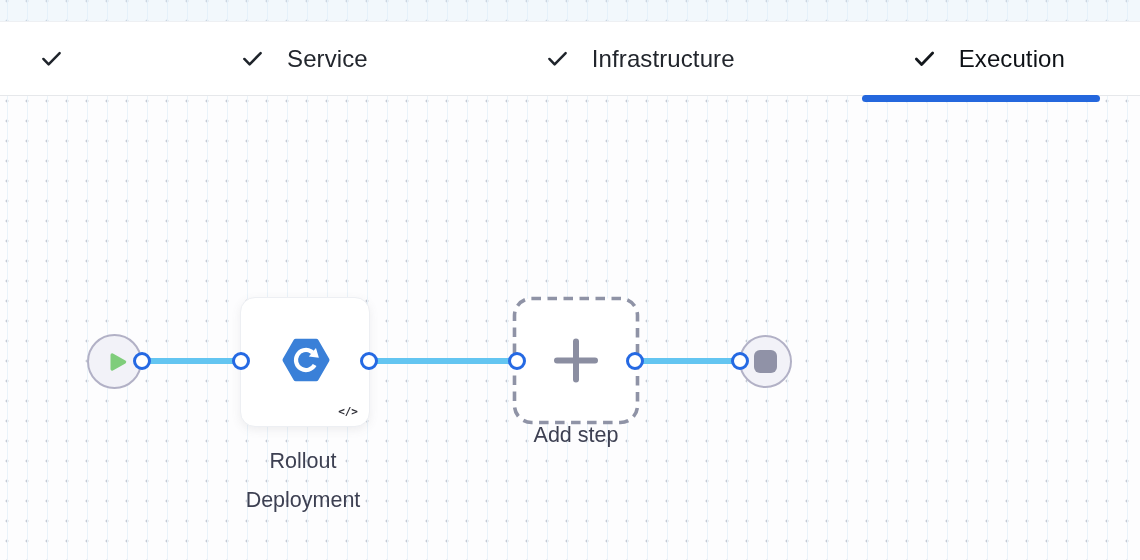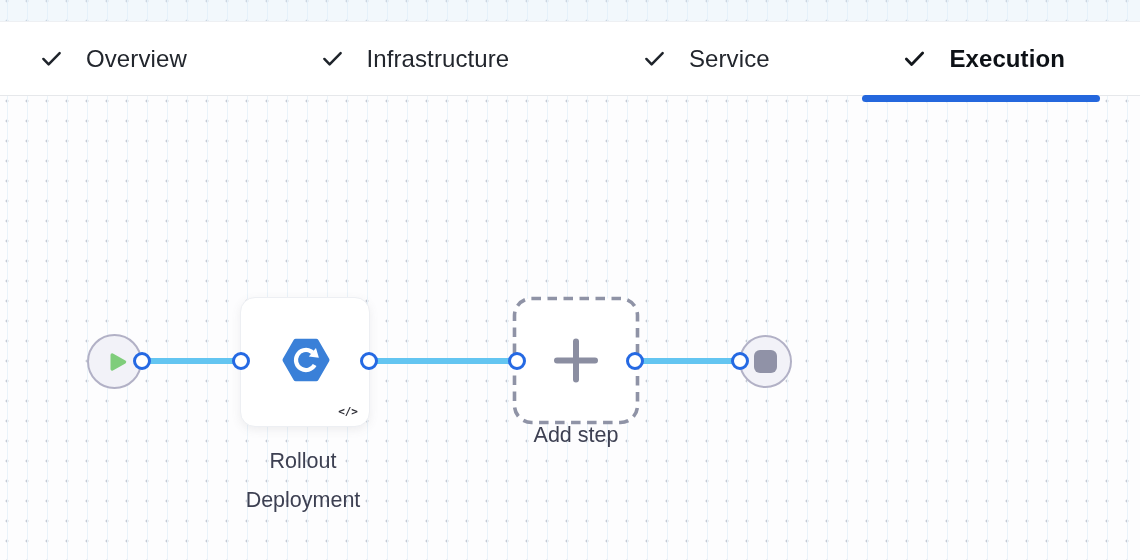--- a/index.html
+++ b/index.html
@@ -37,21 +37,21 @@
   }
   .tab {
     display: flex; align-items: center; gap: 23px;
     cursor: pointer; white-space: nowrap;
   }
   .tab .check { width: 23px; height: 23px; flex: 0 0 auto; }
   .tab-label {
     font-size: 24px; color: #22262d; font-weight: 400;
     letter-spacing: 0.1px;
   }
-  .tab.active .tab-label { font-weight: 700; color: #0d1116; }
+  .tab.active .tab-label { font-weight: 400; color: #0d1116; }
   .active-underline {
     position: absolute; left: 862px; top: 95px;
     width: 238px; height: 7px; border-radius: 4px;
     background: #2467dd; z-index: 6;
   }
 
   
   .flow-line {
     position: absolute; top: 358px; height: 6px; border-radius: 3px;
     background: #63c5f1; z-index: 1;
@@ -108,35 +108,34 @@
 <div class="screen">
 
   <div class="top-strip"></div>
 
   <div class="tab-bar">
 
     <div class="tab">
       <svg class="check" viewBox="0 0 24 24">
         <path d="M3.5 12.5 L9 18.2 L20.5 6.3" fill="none" stroke="#1f242b" stroke-width="2.6" stroke-linecap="round" stroke-linejoin="round"></path>
       </svg>
-      <span class="tab-label">Overview</span>
+    </div>
+
+    <div class="tab">
+      <svg class="check" viewBox="0 0 24 24">
+        <path d="M3.5 12.5 L9 18.2 L20.5 6.3" fill="none" stroke="#1f242b" stroke-width="2.6" stroke-linecap="round" stroke-linejoin="round"></path>
+      </svg>
+      <span class="tab-label">Service</span>
     </div>
 
     <div class="tab">
       <svg class="check" viewBox="0 0 24 24">
         <path d="M3.5 12.5 L9 18.2 L20.5 6.3" fill="none" stroke="#1f242b" stroke-width="2.6" stroke-linecap="round" stroke-linejoin="round"></path>
       </svg>
       <span class="tab-label">Infrastructure</span>
-    </div>
-
-    <div class="tab">
-      <svg class="check" viewBox="0 0 24 24">
-        <path d="M3.5 12.5 L9 18.2 L20.5 6.3" fill="none" stroke="#1f242b" stroke-width="2.6" stroke-linecap="round" stroke-linejoin="round"></path>
-      </svg>
-      <span class="tab-label">Service</span>
     </div>
 
     <div class="tab active">
       <svg class="check" viewBox="0 0 24 24">
         <path d="M3.5 12.5 L9 18.2 L20.5 6.3" fill="none" stroke="#14181d" stroke-width="2.9" stroke-linecap="round" stroke-linejoin="round"></path>
       </svg>
       <span class="tab-label">Execution</span>
     </div>
 
   </div>

